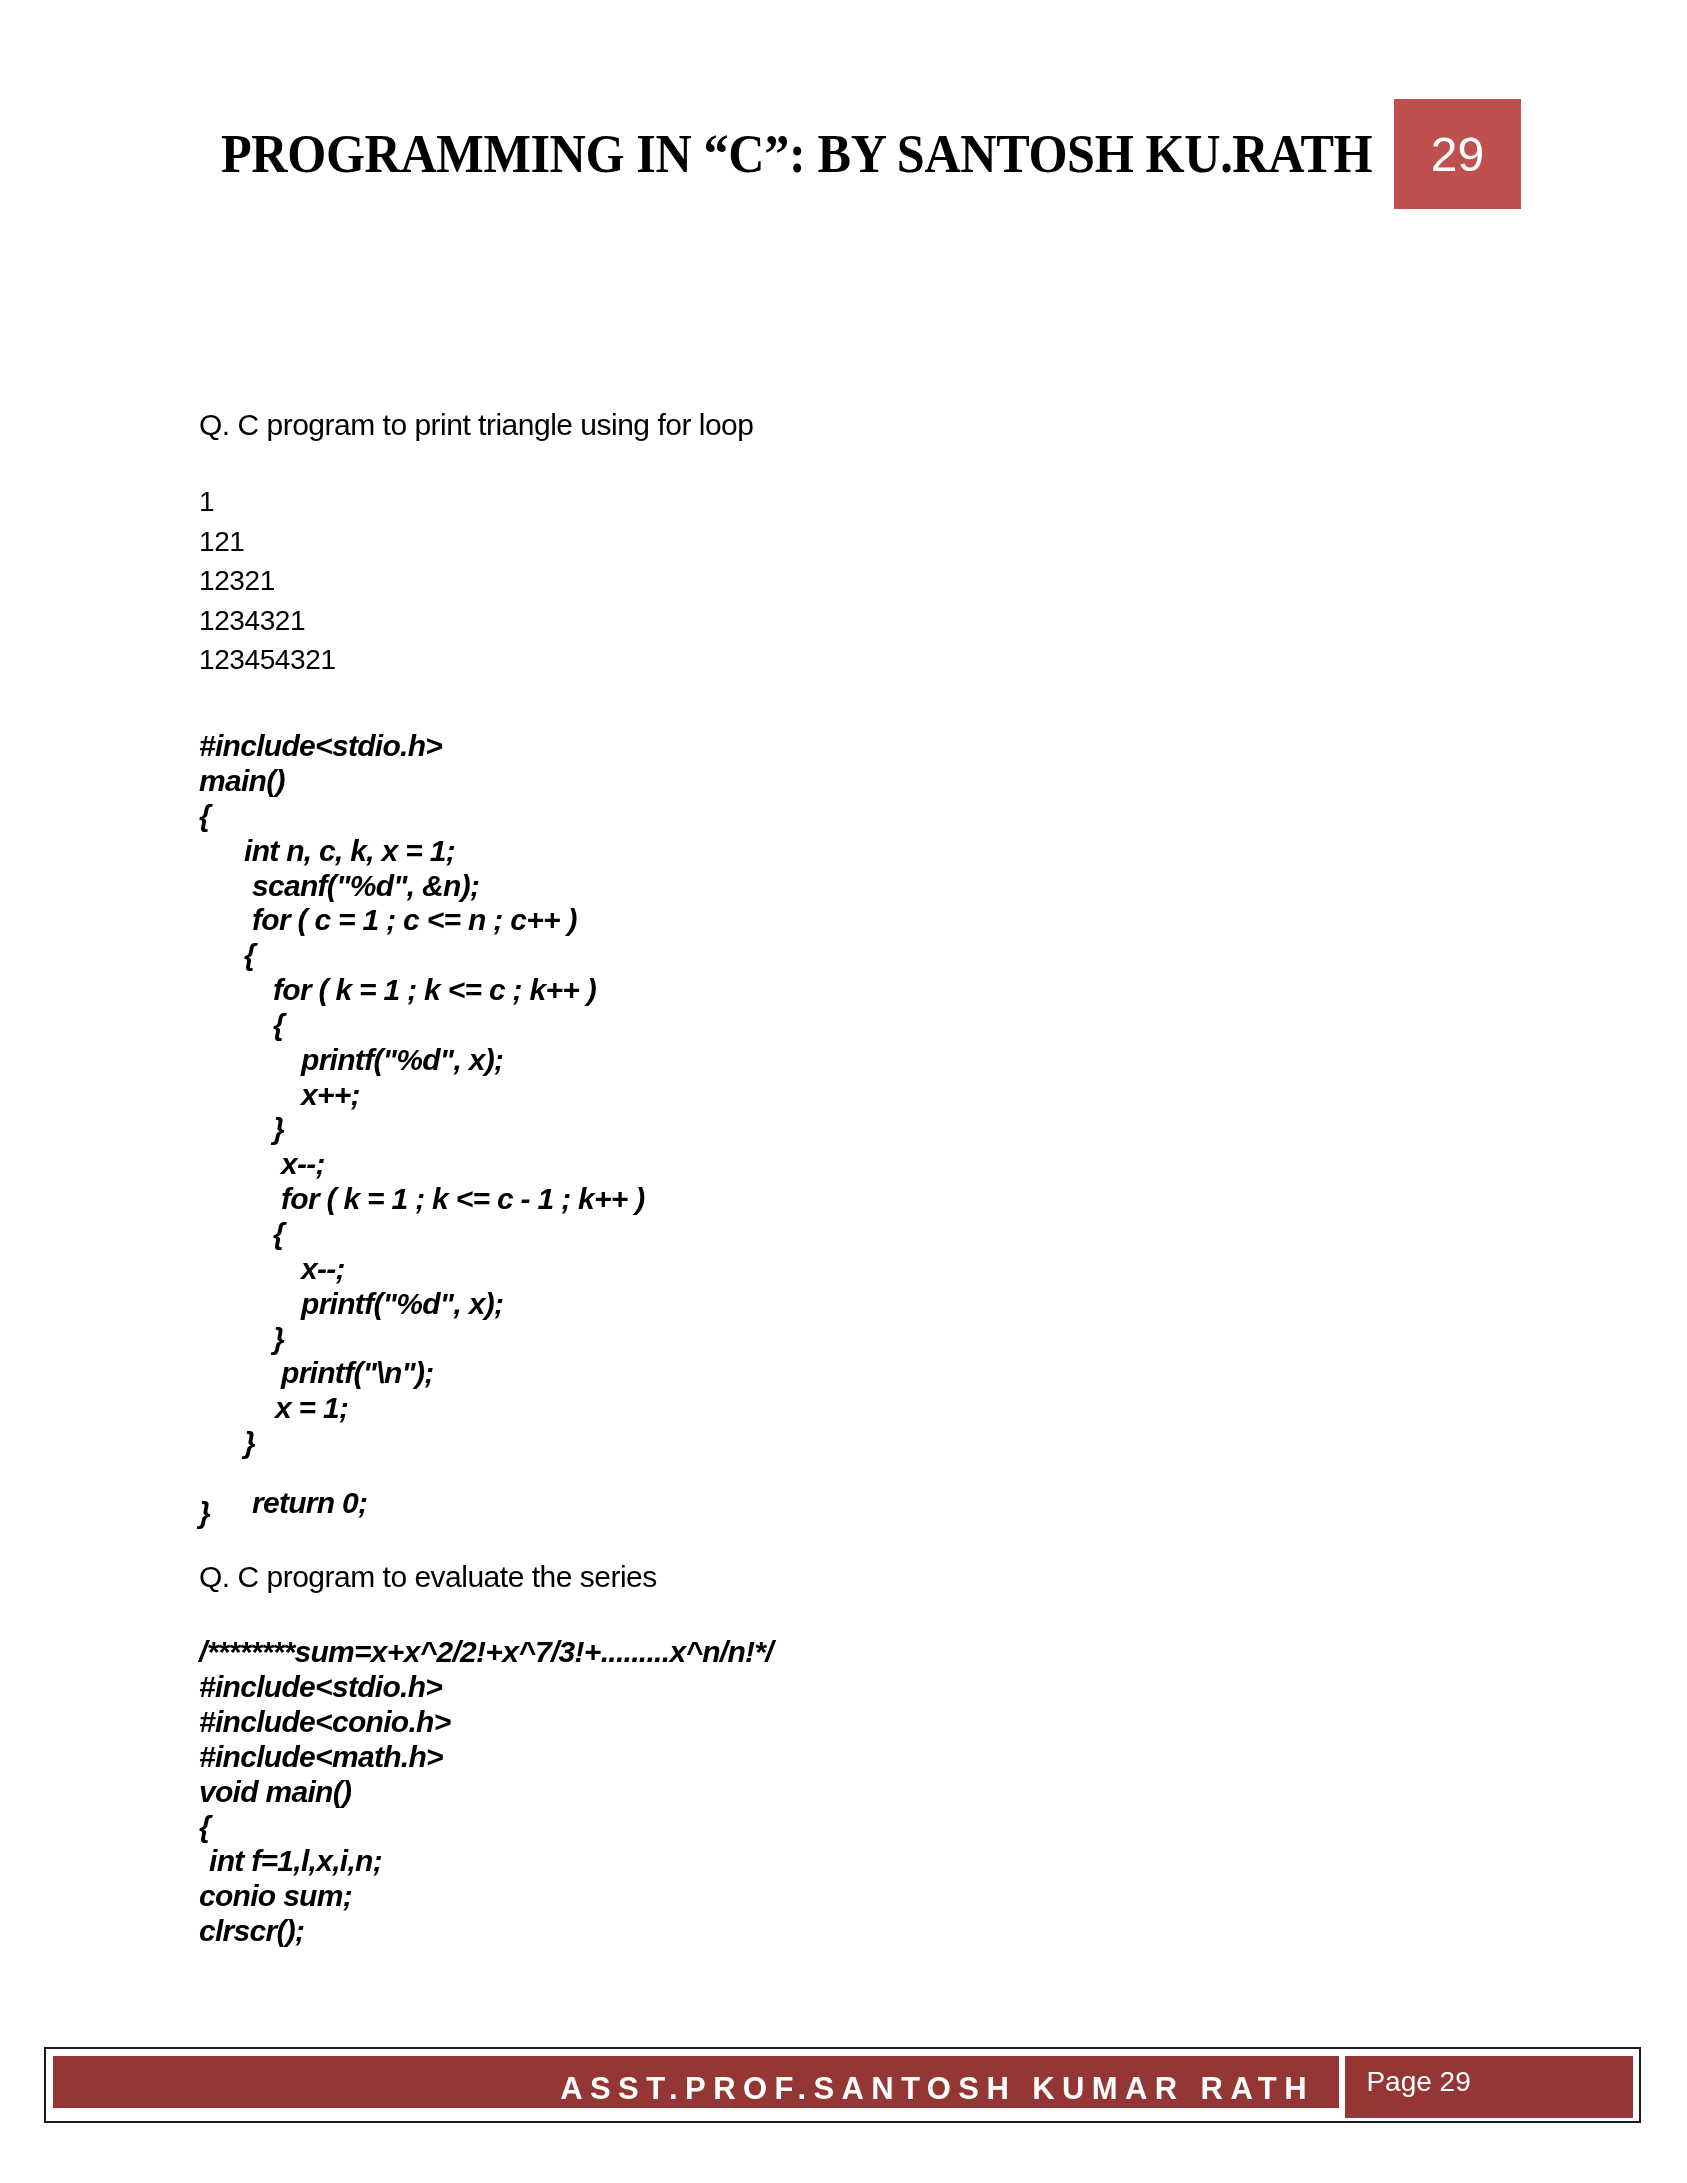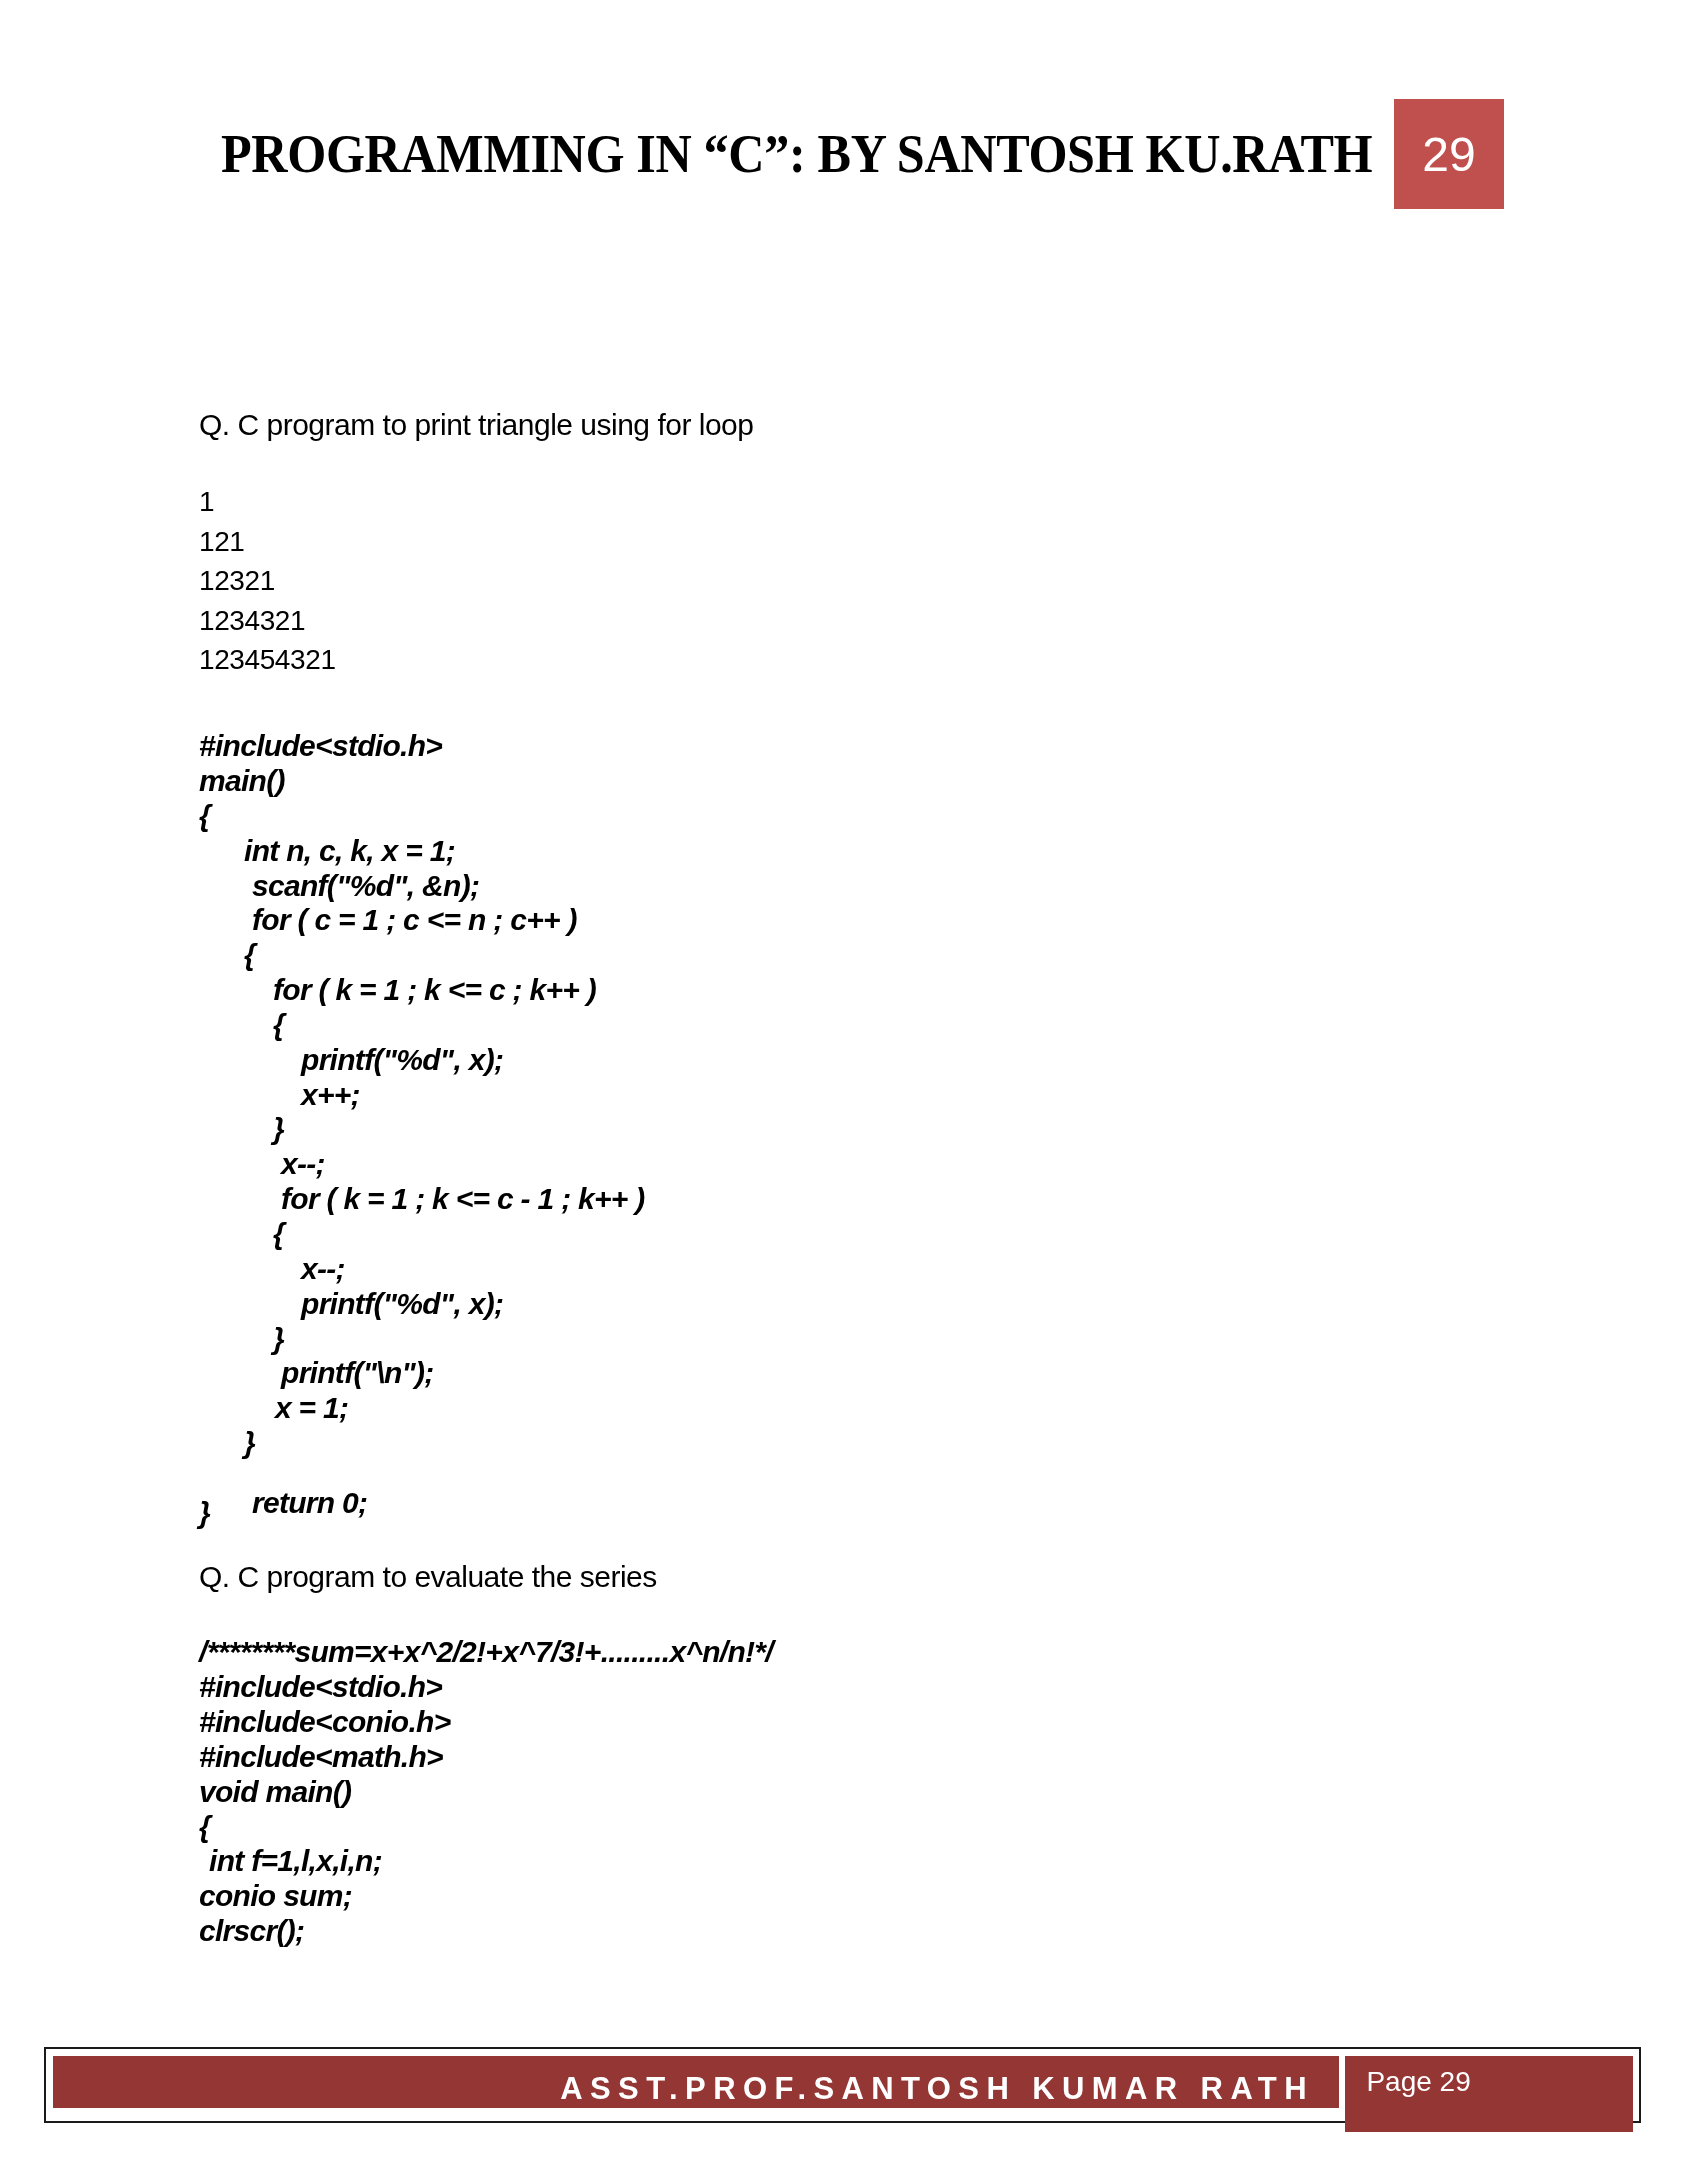--- a/index.html
+++ b/index.html
@@ -4,21 +4,21 @@
 <style>
   html, body { margin:0; padding:0; }
   body { width:1687px; height:2183px; background:#ffffff; position:relative; overflow:hidden; }
   .header-title {
     position:absolute; left:221px; top:115px; width:1162px;
     font-family:"Liberation Serif","DejaVu Serif",serif; font-weight:bold;
     font-size:54px; line-height:79px; color:#000; letter-spacing:-0.4px;
     white-space:nowrap; transform:scaleX(0.93); transform-origin:left center;
   }
   .header-badge {
-    position:absolute; left:1394px; top:99px; width:110px; height:110px;
+    position:absolute; left:1394px; top:99px; width:127px; height:110px;
     background:#c0504d; color:#fff;
     font-family:"Liberation Sans","DejaVu Sans",sans-serif; font-size:48px;
     display:flex; align-items:center; justify-content:center;
   }
   .content { position:absolute; left:199px; top:0; width:1236px;
     font-family:"Liberation Sans","DejaVu Sans",sans-serif; color:#000; }
   .q-heading { position:absolute; left:0; font-weight:normal; font-size:30px; white-space:nowrap; letter-spacing:-0.5px; }
   .out-line { position:absolute; left:0; font-size:28px; white-space:nowrap; letter-spacing:-0.4px; }
   .code-line { position:absolute; font-weight:bold; font-style:italic; font-size:30px; white-space:pre; letter-spacing:-0.7px; }
   .footer-outer {
@@ -26,21 +26,21 @@
     border:2.5px solid #1a1a1a; box-sizing:border-box; background:#fff;
   }
   .footer-main {
     position:absolute; left:53px; top:2056px; width:1286px; height:52px;
     background:#943634; color:#fff;
     font-family:"Liberation Sans","DejaVu Sans",sans-serif; font-weight:bold;
     font-size:31px; letter-spacing:7.4px; text-align:right;
     line-height:66px; padding-right:25px; box-sizing:border-box; white-space:nowrap;
   }
   .footer-page {
-    position:absolute; left:1345px; top:2056px; width:288px; height:76px;
+    position:absolute; left:1345px; top:2056px; width:288px; height:62px;
     background:#943634; color:#fff;
     font-family:"Liberation Sans","DejaVu Sans",sans-serif;
     font-size:28px; line-height:51px; padding-left:21.4px; box-sizing:border-box;
   }
 </style>
 </head>
 <body>
 
 <div>
   <div class="header-title">PROGRAMMING IN “C”: BY SANTOSH KU.RATH</div>

